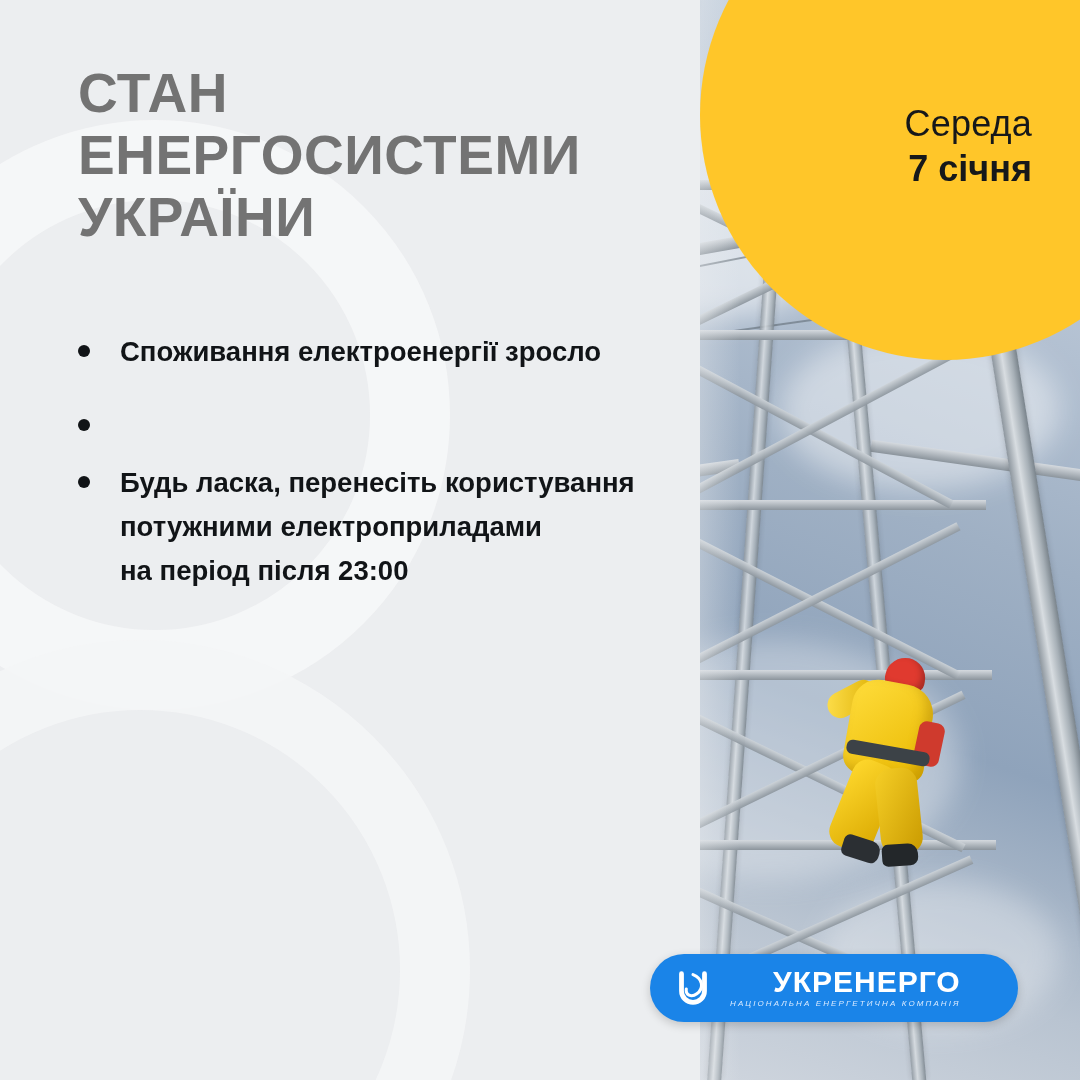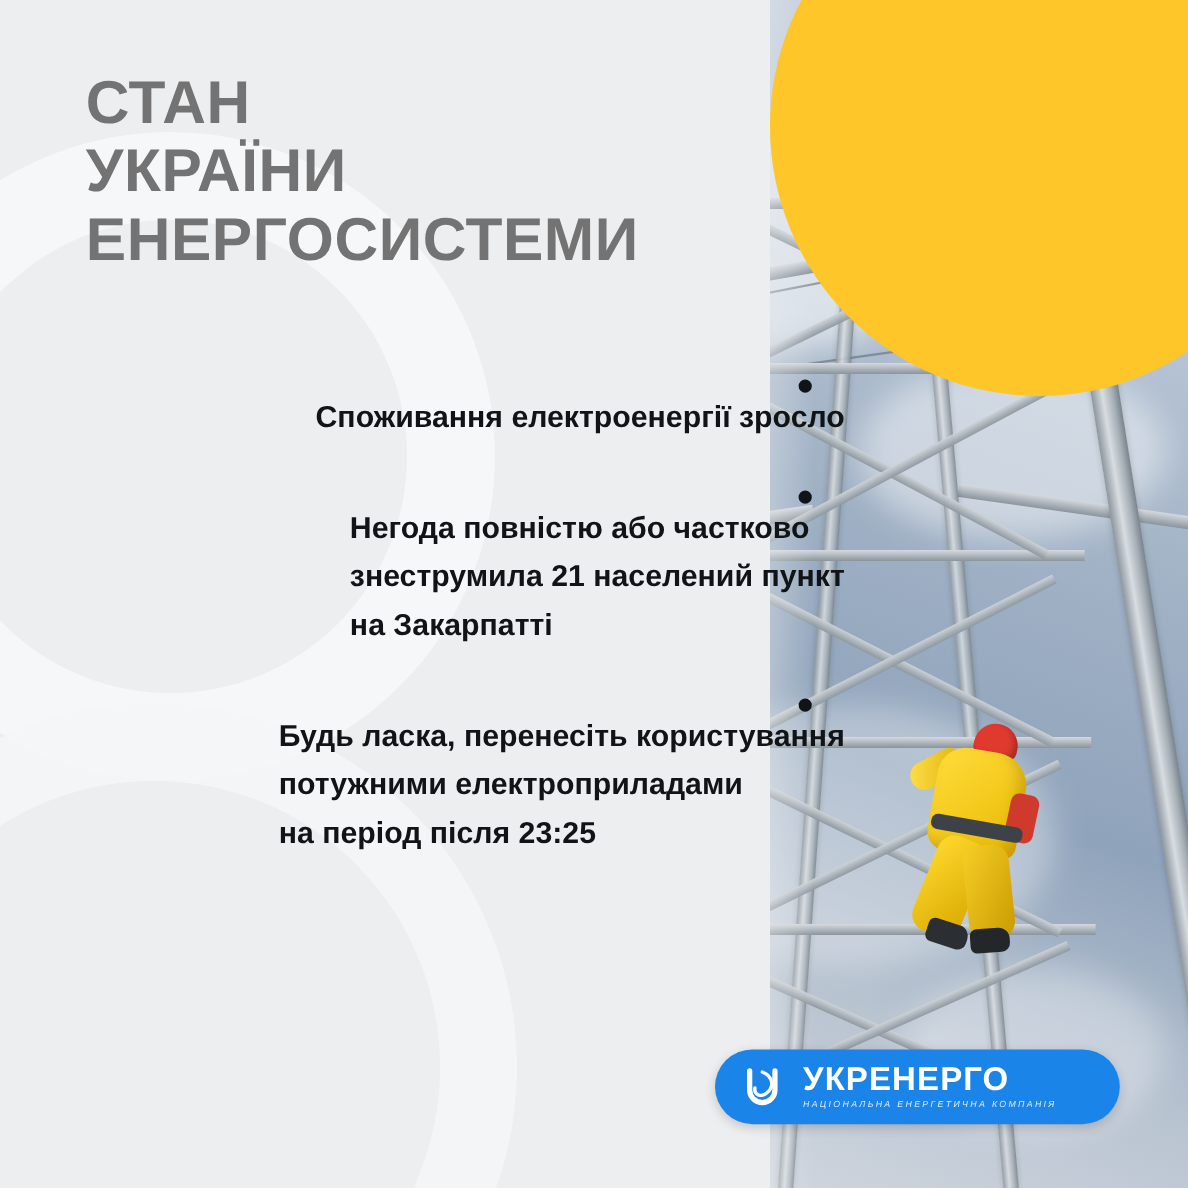--- a/index.html
+++ b/index.html
@@ -226,23 +226,22 @@
   .headline div { white-space: nowrap; }
 
   
   .bullets {
     position: absolute;
     left: 78px; top: 330px;
     width: 690px;
   }
   .bullet {
     display: flex;
-    align-items: flex-end;
+    align-items: flex-start;
     margin-bottom: 30px;
-    flex-direction: column;
   }
   .bullet-dot {
     flex: 0 0 auto;
     width: 12px; height: 12px;
     border-radius: 50%;
     background: #111417;
     margin: 15px 30px 0 0;
   }
   .bullet-text {
     color: #111417;
@@ -257,20 +256,21 @@
     position: absolute;
     right: 62px; bottom: 58px;
     height: 68px;
     min-width: 322px;
     border-radius: 34px;
     background: #1a84e8;
     display: flex;
     align-items: center;
     padding: 0 26px 0 20px;
     box-shadow: 0 3px 10px rgba(0,0,0,.18);
+    text-align: right;
   }
   .logo-mark {
     width: 46px; height: 46px;
     margin-right: 14px;
     flex: 0 0 auto;
   }
   .logo-text {
     display: flex;
     flex-direction: column;
     justify-content: center;
@@ -348,43 +348,44 @@
       <div class="w-boot1"></div>
       <div class="w-boot2"></div>
     </div>
   </div>
 
   <div class="left-panel"></div>
   <div class="swirl-fade"></div>
 
   <div class="yellow-circle"></div>
 
+  <div class="date-block">
+    <div class="date-weekday">Середа</div>
+    <div class="date-day">7 січня</div>
+  </div>
 
   <div class="headline">
     <div>СТАН</div>
+    <div>ЕНЕРГОСИСТЕМИ</div>
     <div>УКРАЇНИ</div>
-    <div>ЕНЕРГОСИСТЕМИ</div>
   </div>
 
   <div class="bullets">
     <div class="bullet">
       <span class="bullet-dot"></span>
       <span class="bullet-text">Споживання електроенергії зросло</span>
     </div>
     <div class="bullet">
       <span class="bullet-dot"></span>
-      <span class="bullet-text">Негода повністю або частково
-знеструмила 21 населений пункт
-на Закарпатті</span>
     </div>
     <div class="bullet">
       <span class="bullet-dot"></span>
       <span class="bullet-text">Будь ласка, перенесіть користування
 потужними електроприладами
-на період після 23:25</span>
+на період після 23:00</span>
     </div>
   </div>
 
   <div class="logo">
     <svg class="logo-mark" viewBox="0 0 48 48">
       <path d="M12 9 v18 a12 12 0 0 0 24 0 v-18" fill="none" stroke="#ffffff" stroke-width="5" stroke-linecap="round"></path>
       <path d="M24 10 c10 4 12 14 4 20 c-6 4.5 -12 1 -11 -5" fill="none" stroke="#ffffff" stroke-width="3.2" stroke-linecap="round"></path>
     </svg>
     <div class="logo-text">
       <div class="logo-name">УКРЕНЕРГО</div>

